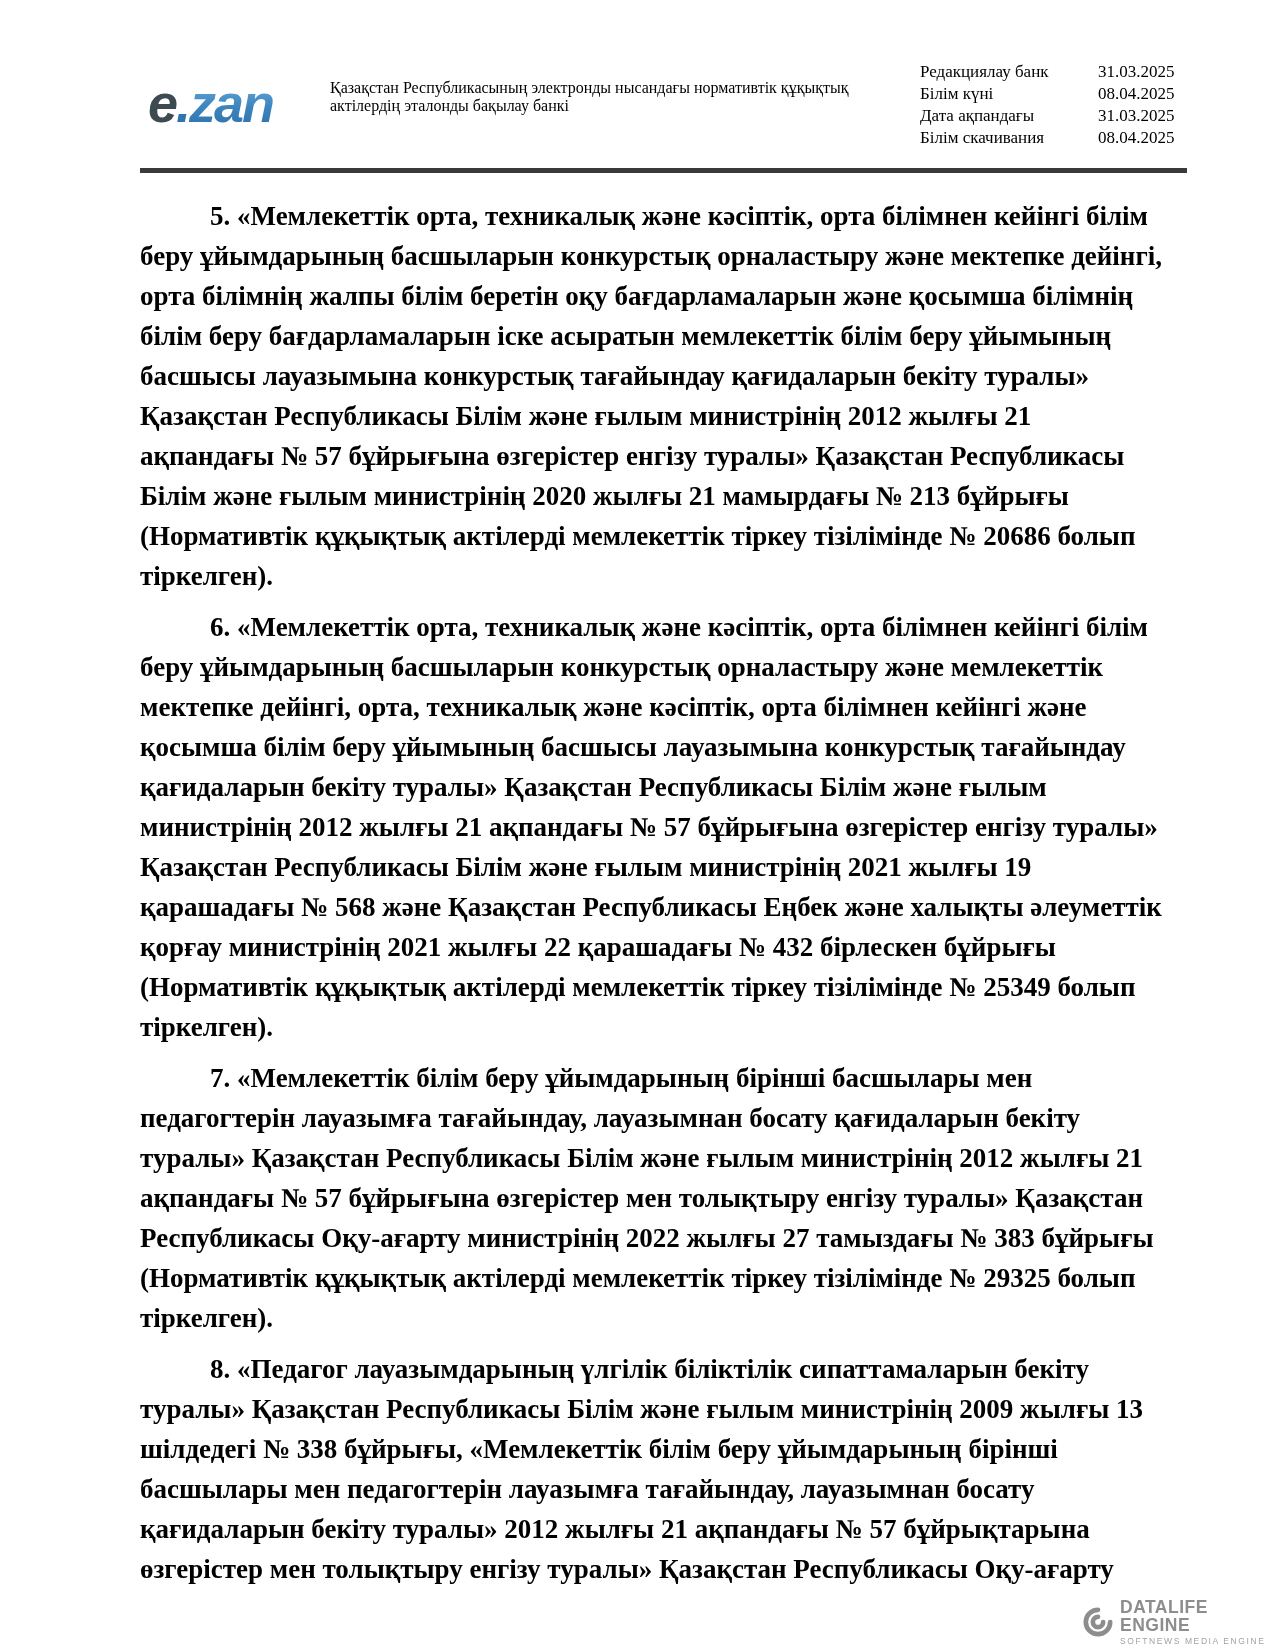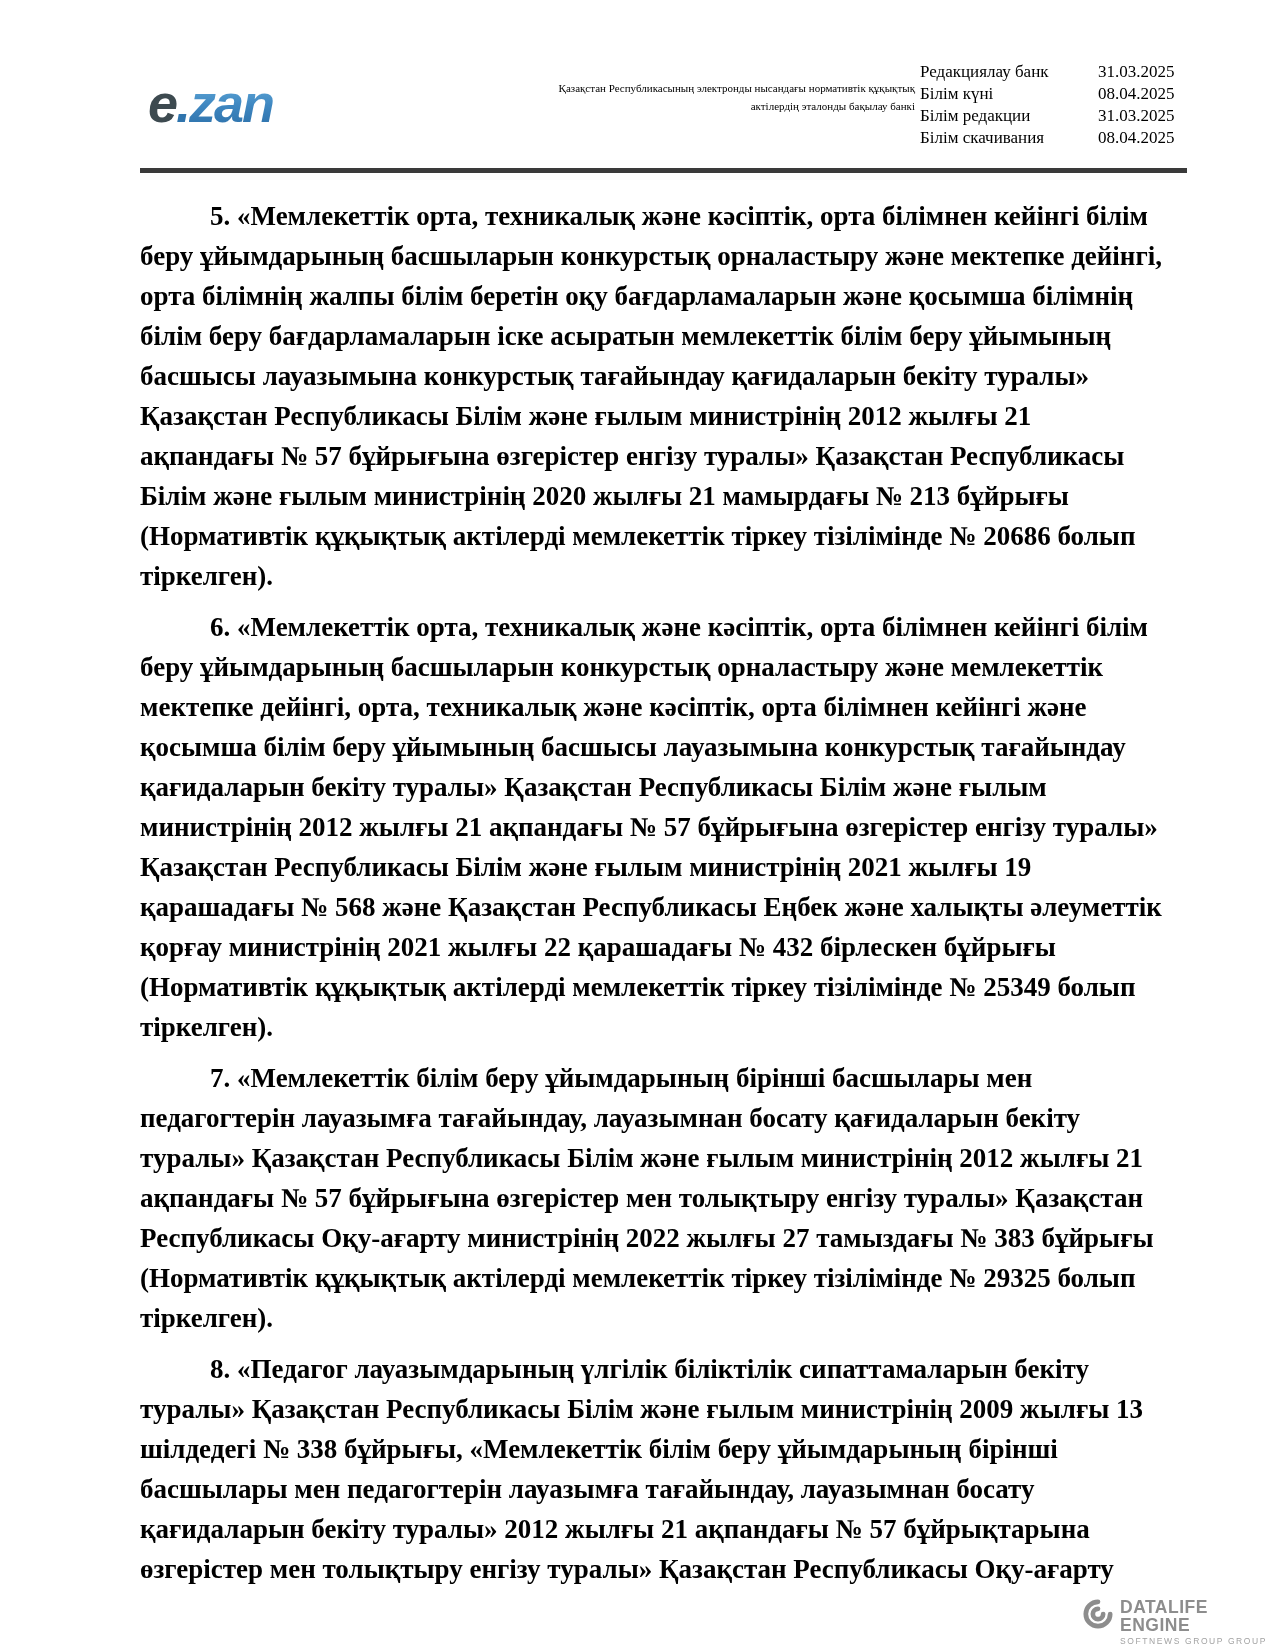--- a/index.html
+++ b/index.html
@@ -37,24 +37,23 @@
     background-clip: text;
     color: #3e86c0;
     -webkit-text-fill-color: transparent;
   }
 
   .org-block {
     position: absolute;
     left: 330px;
     top: 60px;
     width: 585px;
-    font-size: 11px;
+    font-size: 16px;
     line-height: 18.6px;
     white-space: pre-line;
-    text-align: right;
   }
   .org-block div { white-space: pre-line; }
 
   .dates-block {
     position: absolute;
     left: 920px;
     top: 61px;
     font-size: 17px;
     line-height: 22px;
   }
@@ -86,21 +85,21 @@
     text-indent: 70px;
     white-space: pre-line;
   }
 
   
   .dle-logo {
     position: absolute;
     left: 1083px;
     top: 1599px;
     display: flex;
-    align-items: flex-start;
+    align-items: center;
     gap: 7px;
     font-family: "Liberation Sans", sans-serif;
     color: #8d8d8d;
   }
   .dle-icon { flex: 0 0 auto; display: block; }
   .dle-brand {
     font-size: 17.5px;
     font-weight: bold;
     letter-spacing: 0.5px;
     line-height: 1;
@@ -132,21 +131,21 @@
     <div class="dates-block">
       <div class="date-row">
         <span class="date-label">Редакциялау банк</span>
         <span class="date-value">31.03.2025</span>
       </div>
       <div class="date-row">
         <span class="date-label">Білім күні</span>
         <span class="date-value">08.04.2025</span>
       </div>
       <div class="date-row">
-        <span class="date-label">Білім редакции</span>
+        <span class="date-label">Дата ақпандағы</span>
         <span class="date-value">31.03.2025</span>
       </div>
       <div class="date-row">
         <span class="date-label">Білім скачивания</span>
         <span class="date-value">08.04.2025</span>
       </div>
     </div>
   </header>
 
   <div class="header-rule"></div>
@@ -188,17 +187,17 @@
 өзгерістер мен толықтыру енгізу туралы» Қазақстан Республикасы Оқу-ағарту</p>
   </main>
 
   <footer class="dle-logo">
     <svg class="dle-icon" width="30" height="30" viewBox="0 0 32 32" aria-hidden="true">
       <path d="M16 3 A13 13 0 1 0 29 16" fill="none" stroke="#8d8d8d" stroke-width="5" stroke-linecap="round"></path>
       <path d="M16 10.5 A5.5 5.5 0 1 0 21.5 16" fill="none" stroke="#8d8d8d" stroke-width="5" stroke-linecap="round"></path>
     </svg>
     <div>
       <div class="dle-brand">DATALIFE ENGINE</div>
-      <div class="dle-subtitle">SOFTNEWS GROUP GROUP</div>
+      <div class="dle-subtitle">SOFTNEWS MEDIA ENGINE</div>
     </div>
   </footer>
 
 </div>
 
 </body></html>

